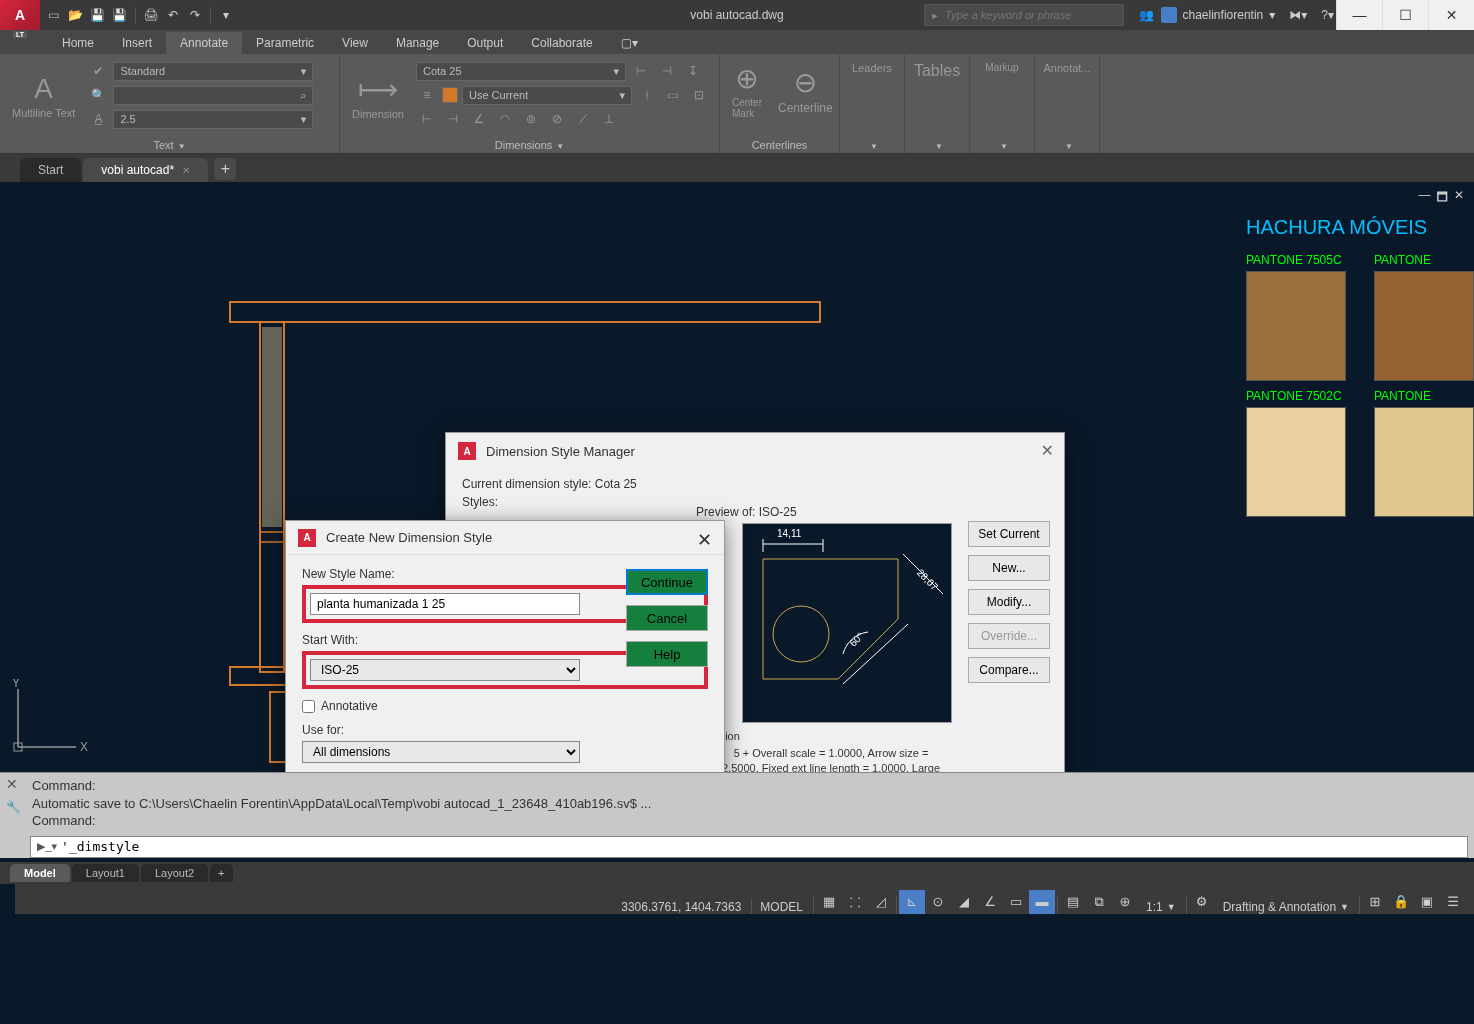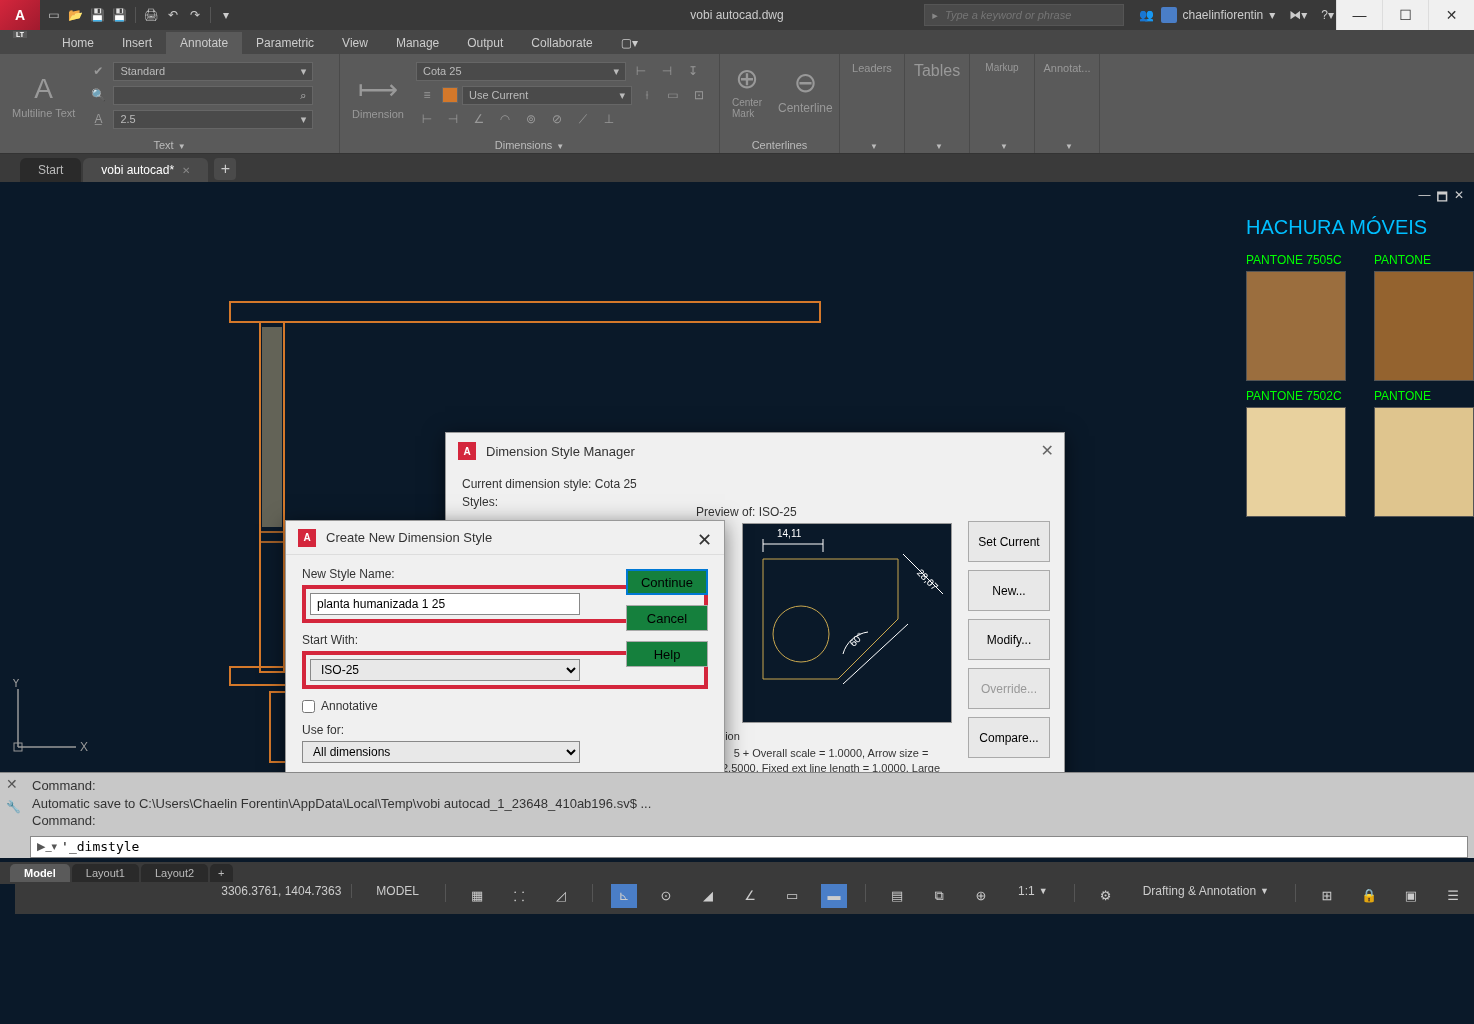--- a/index.html
+++ b/index.html
@@ -61,21 +61,21 @@
 
 .dsm { position:absolute; left:445px; top:250px; width:620px; height:410px; background:#f0f0f0; border:1px solid #999; box-shadow:0 4px 20px rgba(0,0,0,0.5); z-index:10; }
 .dsm-title { height:36px; display:flex; align-items:center; padding:0 12px; font-size:13px; color:#333; }
 .dsm-title .alogo { width:18px; height:18px; background:#d4263c; color:#fff; font-size:10px; font-weight:bold; display:flex; align-items:center; justify-content:center; margin-right:10px; }
 .dsm-close { position:absolute; right:10px; top:8px; font-size:16px; color:#666; cursor:pointer; }
 .dsm-body { padding:8px 16px; font-size:12px; color:#333; }
 .dsm-row { margin-bottom:4px; }
 .preview-label { position:absolute; left:250px; top:72px; font-size:12px; }
 .preview-box { position:absolute; left:296px; top:90px; width:210px; height:200px; background:#0a1929; border:1px solid #999; }
 .dsm-buttons { position:absolute; right:14px; top:88px; display:flex; flex-direction:column; gap:8px; }
-.dsm-btn { width:82px; height:41px; background:#e8e8e8; border:1px solid #aaa; font-size:12px; cursor:pointer; }
+.dsm-btn { width:82px; height:26px; background:#e8e8e8; border:1px solid #aaa; font-size:12px; cursor:pointer; }
 .dsm-btn:disabled { color:#999; }
 .desc { position:absolute; left:270px; top:296px; width:230px; font-size:11px; line-height:1.35; text-align:center; color:#333; }
 
 
 .cnds { position:absolute; left:285px; top:338px; width:440px; height:258px; background:#f0f0f0; border:1px solid #999; box-shadow:0 4px 20px rgba(0,0,0,0.5); z-index:20; }
 .cnds-title { height:34px; display:flex; align-items:center; padding:0 12px; font-size:13px; color:#333; border-bottom:1px solid #ddd; }
 .cnds-title .alogo { width:18px; height:18px; background:#d4263c; color:#fff; font-size:10px; font-weight:bold; display:flex; align-items:center; justify-content:center; margin-right:10px; }
 .cnds-close { position:absolute; right:12px; top:8px; font-size:18px; color:#333; cursor:pointer; }
 .cnds-body { padding:12px 16px; font-size:12px; color:#333; }
 .field-group { margin-bottom:10px; }
@@ -98,21 +98,21 @@
 .cmdline .prompt { color:#555; font-size:11px; margin-right:4px; }
 .cmdline input { flex:1; border:none; outline:none; font-family:Consolas,monospace; font-size:13px; }
 
 
 .layouttabs { height:22px; background:#3a3a3a; display:flex; align-items:center; padding-left:10px; gap:2px; }
 .layouttab { padding:3px 14px; background:#2a2a2a; color:#bbb; font-size:11px; border-radius:5px 5px 0 0; cursor:pointer; }
 .layouttab.active { background:#5a5a5a; color:#fff; font-weight:bold; }
 .layouttab.add { padding:3px 8px; }
 
 
-.statusbar { height:30px; background:#3a3a3a; display:flex; align-items:flex-start; color:#ccc; font-size:12px; padding:0 8px; gap:16px;margin-left:15px; }
+.statusbar { height:30px; background:#3a3a3a; display:flex; align-items:flex-end; color:#ccc; font-size:12px; padding:0 8px; gap:0;margin-left:15px; }
 .statusbar .spacer { flex:1; }
 .coord { padding:0 10px; border-right:1px solid #555; }
 .status-btn { width:26px; height:24px; display:flex; align-items:center; justify-content:center; cursor:pointer; font-size:13px; }
 .status-btn.active { background:#4a7ec7; }
 .status-txt { padding:0 8px; display:flex; align-items:center; gap:4px; }
 .status-sep { width:1px; height:18px; background:#555; margin:0 2px; }
 
 
 .pv-dim { position:absolute; color:#fff; font-size:10px; }
 </style>

